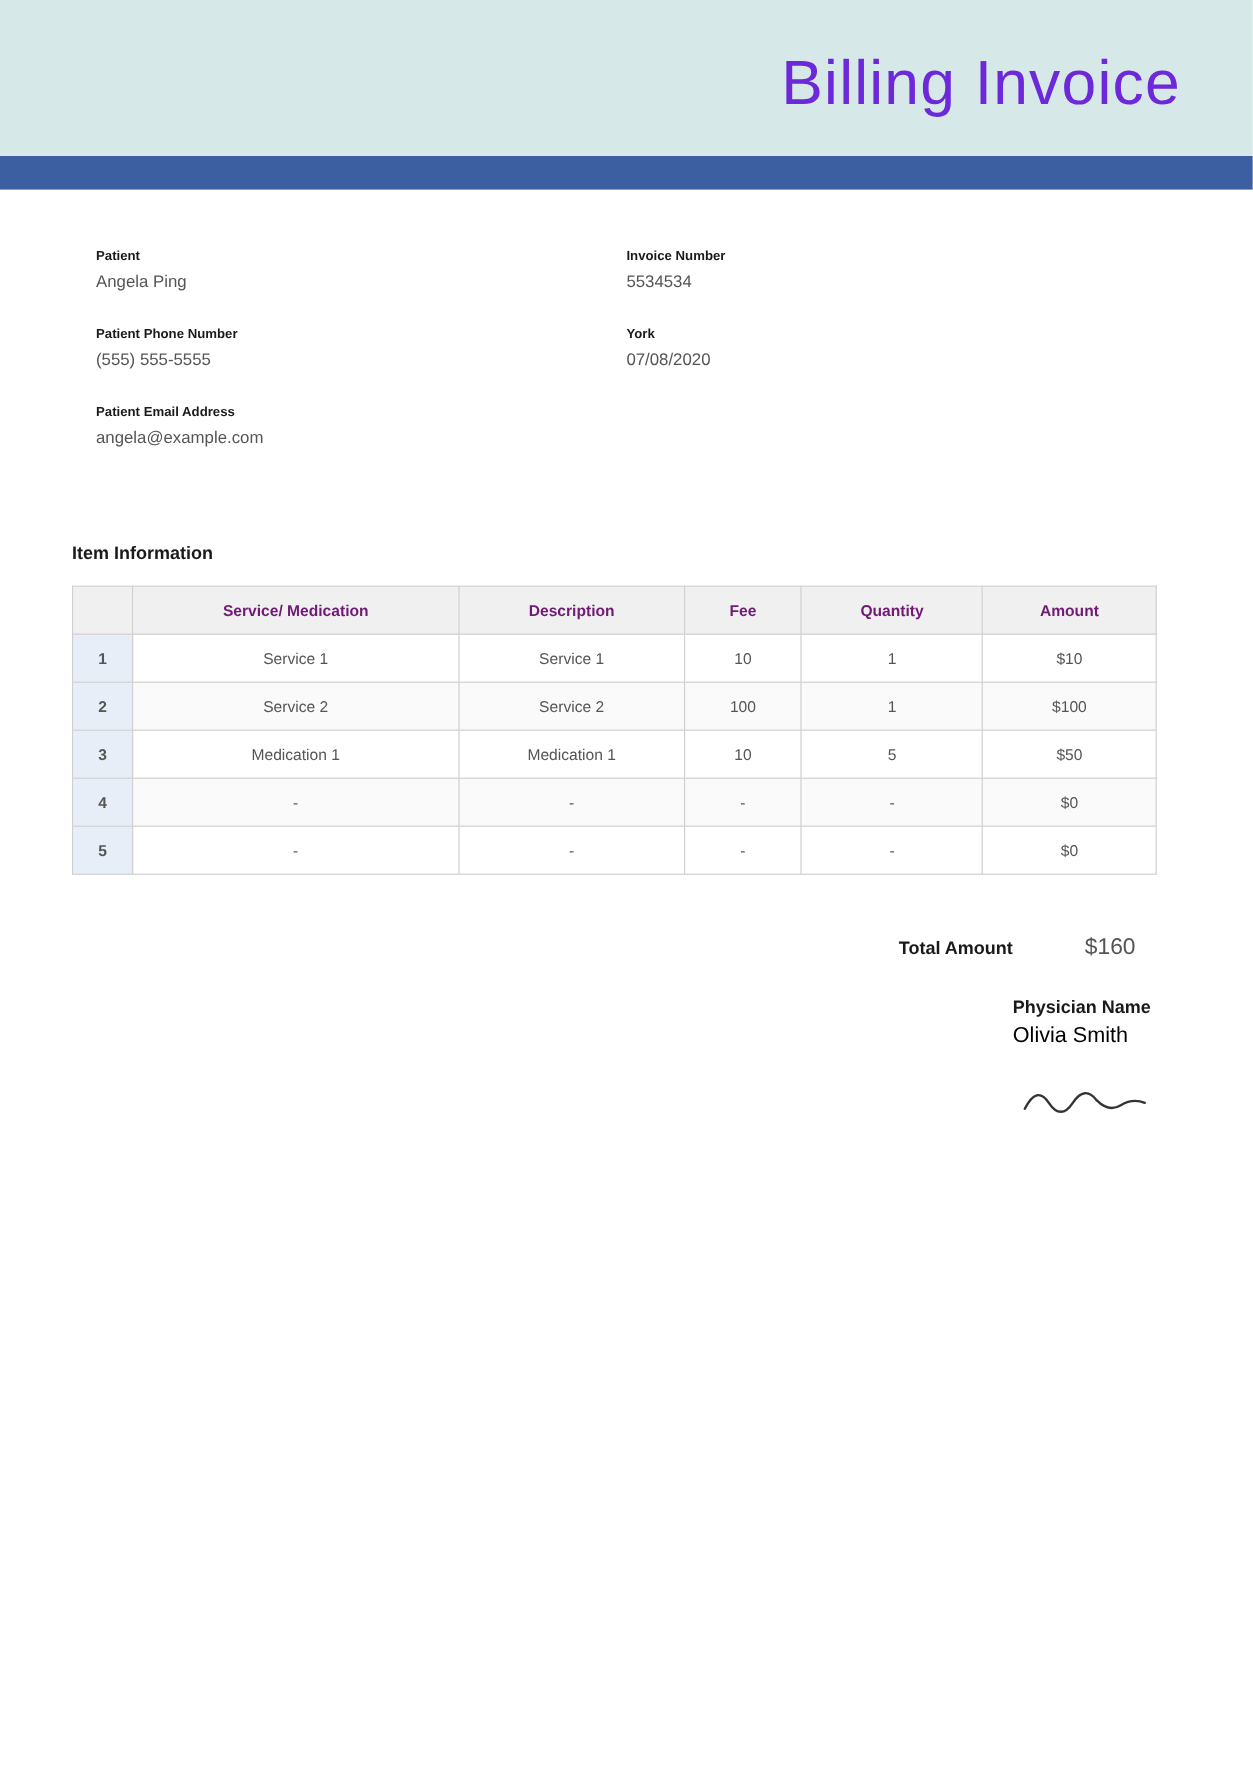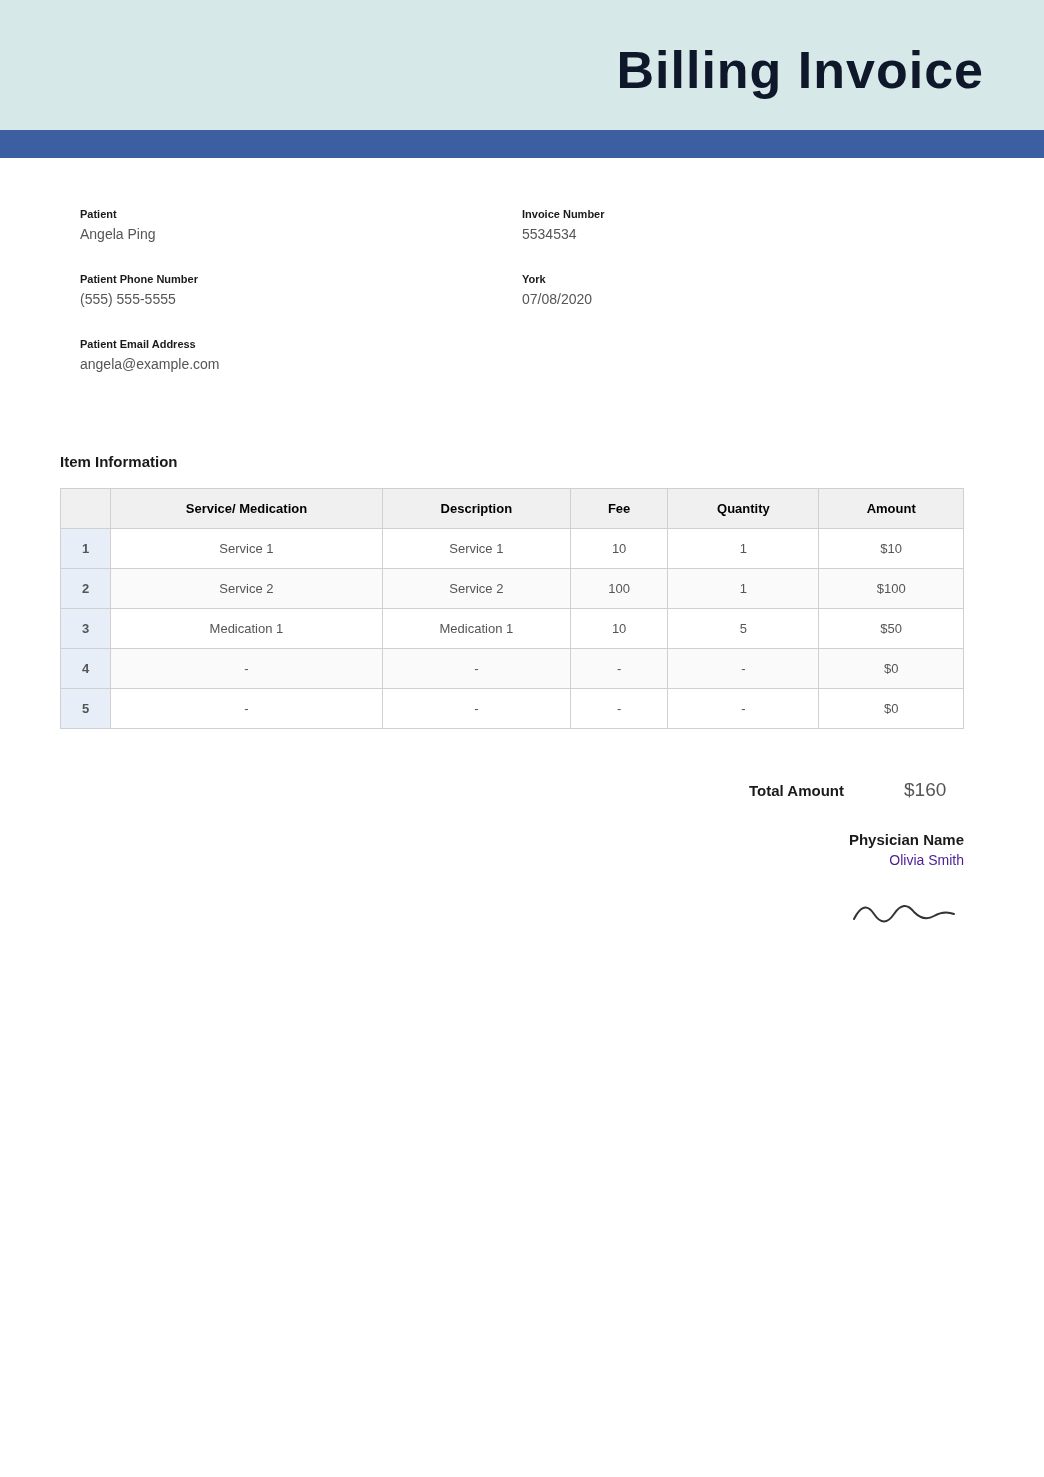--- a/index.html
+++ b/index.html
@@ -25,22 +25,22 @@
 
     
     .header-top {
       background: #d6e8e8;
       padding: 40px 60px 30px 60px;
       text-align: right;
     }
 
     .header-top h1 {
       font-size: 52px;
-      font-weight: 700;
-      color: #0f172a;
+      font-weight: 400;
+      color: #6d28d9;
       letter-spacing: 1px;
     }
 
     .header-blue-bar {
       background: #3b5fa0;
       height: 28px;
       width: 100%;
     }
 
     
@@ -91,21 +91,21 @@
       width: 100%;
       border-collapse: collapse;
     }
 
     .items-table th {
       background: #f0f0f0;
       border: 1px solid #d0d0d0;
       padding: 12px 16px;
       font-size: 13px;
       font-weight: 600;
-      color: #000000;
+      color: #701a75;
       text-align: center;
     }
 
     .items-table td {
       border: 1px solid #d0d0d0;
       padding: 12px 16px;
       font-size: 13px;
       color: #555;
       text-align: center;
     }
@@ -144,33 +144,33 @@
     }
 
     
     .physician-section {
       padding: 10px 80px 30px 80px;
       display: flex;
       justify-content: flex-end;
     }
 
     .physician-block {
-      text-align: right;
+      text-align: left;
     }
 
     .physician-label {
       font-weight: 700;
       font-size: 15px;
       color: #1a1a1a;
       margin-bottom: 4px;
     }
 
     .physician-name {
-      font-size: 14px;
-      color: #4c1d95;
+      font-size: 18px;
+      color: #000000;
       margin-bottom: 16px;
     }
 
     .signature {
       width: 120px;
       height: 50px;
     }
   </style>
 </head>
 <body>

